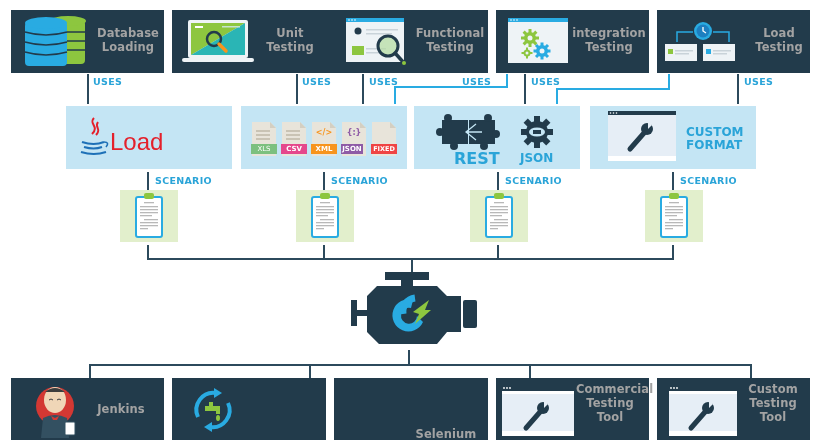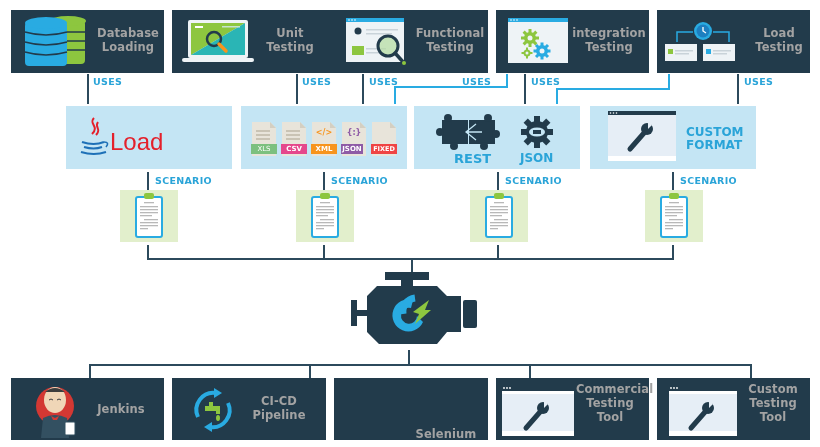--- a/index.html
+++ b/index.html
@@ -247,21 +247,21 @@
         <circle cx="4" cy="20" r="4"></circle>
         <circle cx="18" cy="34" r="4"></circle>
         <rect x="33" y="8" width="26" height="24"></rect>
         <circle cx="52" cy="6" r="4"></circle>
         <circle cx="60" cy="22" r="4"></circle>
         <circle cx="48" cy="34" r="4"></circle>
       </g>
       <path d="M40 12 L30 20 L40 28 M30 20 H46" stroke="#c4e5f4" stroke-width="1.3" fill="none"></path>
     </svg>
   </span>
-  <span class="blue-lbl" style="left:40px;top:46px;font-size:13px;">REST</span>
+  <span class="blue-lbl" style="left:40px;top:46px;font-size:16px;">REST</span>
   <span class="abs" style="left:106px;top:9px;">
     <svg width="34" height="34" viewBox="0 0 34 34">
       <g fill="#223b4b">
         <circle cx="17" cy="17" r="11"></circle>
         <rect x="14" y="1" width="6" height="32"></rect>
         <rect x="1" y="14" width="32" height="6"></rect>
         <rect x="14" y="1" width="6" height="32" transform="rotate(45 17 17)"></rect>
         <rect x="14" y="1" width="6" height="32" transform="rotate(-45 17 17)"></rect>
       </g>
       <ellipse cx="17" cy="17" rx="8" ry="4.5" fill="#c4e5f4"></ellipse>
@@ -426,24 +426,20 @@
       <path d="M10 32 A17 17 0 0 1 28 8" stroke="#29abe2" stroke-width="4" fill="none"></path>
       <polygon points="26,3 34,8 26,13" fill="#29abe2"></polygon>
       <path d="M40 18 A17 17 0 0 1 22 42" stroke="#29abe2" stroke-width="4" fill="none"></path>
       <polygon points="24,37 16,42 24,47" fill="#29abe2"></polygon>
       <rect x="17" y="21" width="12" height="5" fill="#8dc63f"></rect>
       <rect x="21" y="17" width="4" height="5" fill="#8dc63f"></rect>
       <rect x="28" y="21" width="4" height="8" fill="#8dc63f"></rect>
       <ellipse cx="30" cy="33" rx="2" ry="3" fill="#8dc63f"></ellipse>
     </svg>
   </span>
-  <div class="lbl" style="left:76px;top:16px;width:62px;">
-    <div>CI-CD</div>
-    <div>Pipeline</div>
-  </div>
 </div>
 
 <div class="darkbox" style="left:334px;top:378px;width:154px;height:62px;">
   <div class="lbl" style="left:80px;top:24px;width:64px;margin-top:25px;">Selenium</div>
 </div>
 
 <div class="darkbox" style="left:496px;top:378px;width:153px;height:62px;">
   <span class="abs" style="left:6px;top:8px;">
     <svg width="72" height="50" viewBox="0 0 72 50">
       <circle cx="2" cy="2" r="0.9" fill="#fff"></circle>

